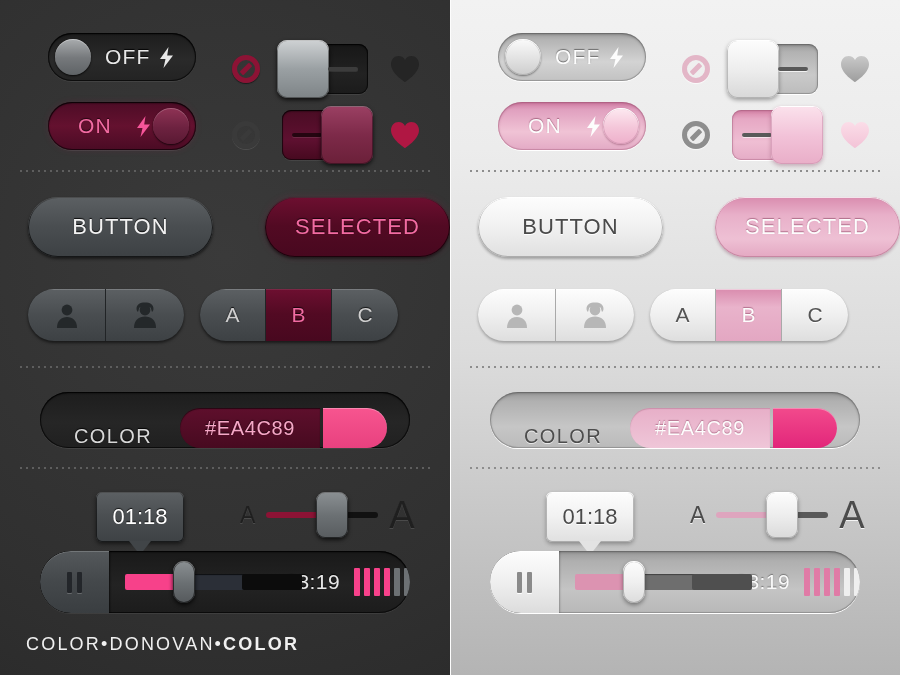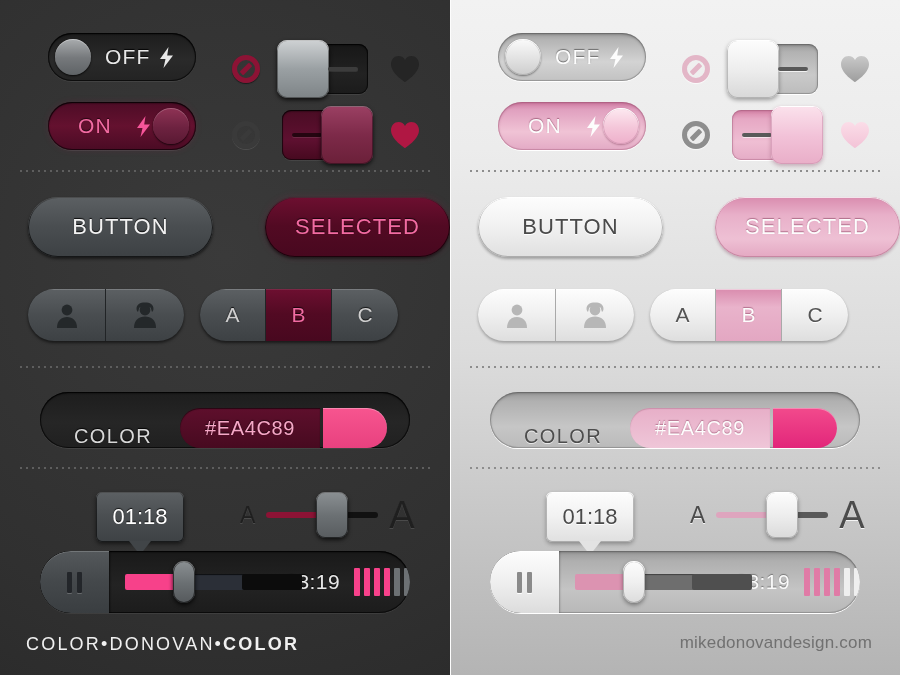--- a/index.html
+++ b/index.html
@@ -676,16 +676,15 @@
           <b class="a"></b>
           <b class="a"></b>
           <b class="a"></b>
           <b class="a"></b>
           <b class="i"></b>
           <b class="i"></b>
         </span>
       </div>
     </div>
 
-    <div class="foot-light">mikedonovandesign.com</div>
   </div>
 
 </div>
 
 </body></html>

